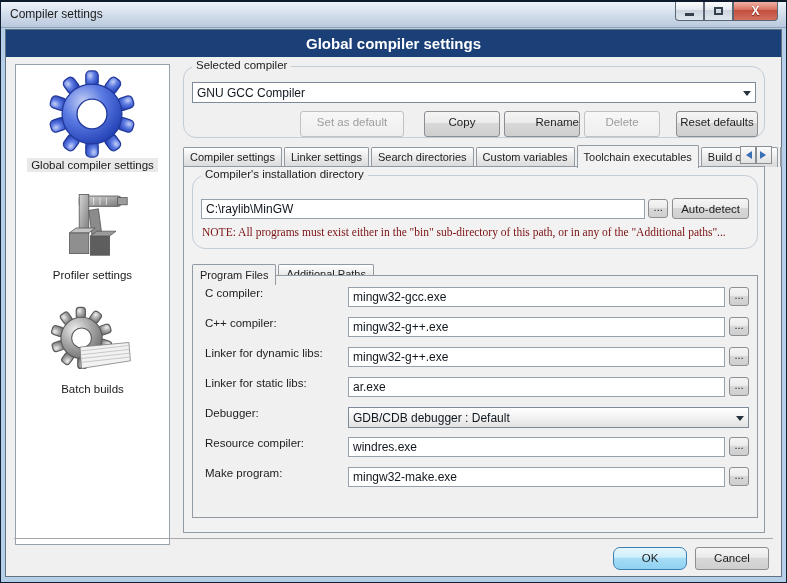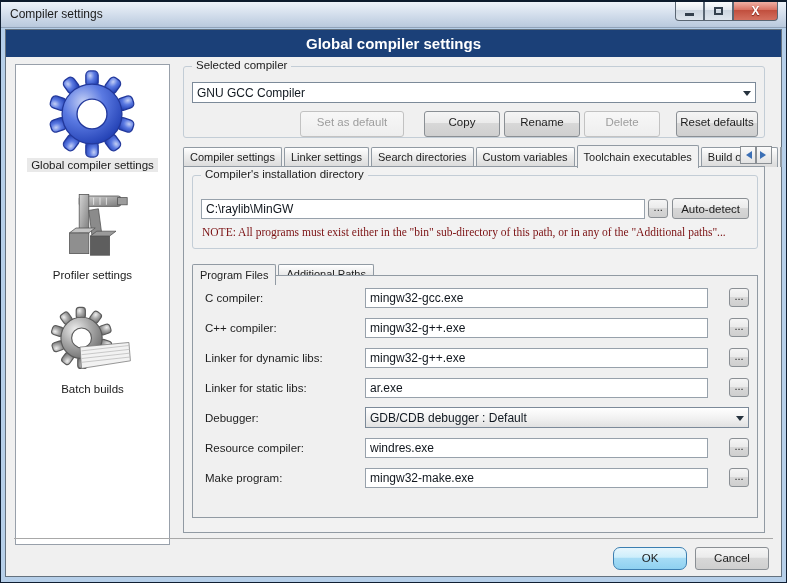--- a/index.html
+++ b/index.html
@@ -22,21 +22,21 @@
   .client{position:absolute;left:4px;right:4px;top:27px;bottom:5px;background:#f0f0f0;border:1px solid #65727f;}
   .header-bar{position:absolute;left:0;right:0;top:0;height:27px;background:#1b4078;color:#ffffff;
               font-size:15px;font-weight:bold;text-align:center;line-height:27px;}
   
   .sidebar{position:absolute;left:9px;top:34px;width:155px;height:481px;background:#ffffff;
            border:1px solid #98a0aa;display:flex;flex-direction:column;align-items:center;}
   .side-item{display:flex;flex-direction:column;align-items:center;cursor:default;}
   .side-label{font-size:11.5px;color:#1a1a1a;padding:1px 4px;white-space:nowrap;}
   .side-item.selected .side-label{background:#e9e9e9;}
   
-  .groupbox{position:absolute;border:1px solid #c3cdd6;border-radius:3px;}
+  .groupbox{position:absolute;border:1px solid #c3cdd6;border-radius:13px;}
   .group-label{position:absolute;top:-8px;left:8px;background:#f0f0f0;padding:0 4px;font-size:11.5px;color:#202020;}
   
   .combo{display:flex;align-items:center;border:1px solid #7c8a99;background:#ffffff;height:21px;
          font-size:12px;color:#101820;padding:0 4px;}
   .combo .combo-text{flex:1;white-space:nowrap;overflow:hidden;}
   .combo .arrow{width:0;height:0;border:4px solid transparent;border-top:5px solid #27333f;margin-top:5px;margin-left:4px;}
   .combo.gradient{background:linear-gradient(#ffffff,#f1f1f1 55%,#e1e1e1);}
   
   .btn{display:inline-block;background:linear-gradient(#f5f5f5,#ebebeb 45%,#d8d8d8 46%,#cfcfcf);
        border:1px solid #8a8f94;border-radius:3px;font-size:11.5px;color:#1d1d1d;text-align:center;line-height:20px;height:26px;}
@@ -64,21 +64,21 @@
   .dir-row .text-input{flex:1;}
   .dir-row .browse-btn{margin-left:3px;flex:0 0 20px;}
   .autodetect{margin-left:4px;padding:0 8px;height:21px;}
   .note-line{position:absolute;left:9px;top:50px;font-size:11.5px;color:#7b1113;white-space:nowrap;font-family:Liberation Serif, serif;}
   
   .subtabs{position:absolute;left:8px;top:88px;display:flex;align-items:center;height:21px;margin-top:8px;}
   .subtab{height:19px;line-height:18px;padding:0 7px;font-size:11px;background:linear-gradient(#ffffff,#eeeeee 40%,#dadada);
           border:1px solid #919aa3;border-bottom:none;border-radius:2px 2px 0 0;margin-right:2px;color:#1d1d1d;}
   .subtab.active{height:21px;line-height:21px;background:#f0f0f0;margin-bottom:-1px;position:relative;z-index:2;}
   .notebook{position:absolute;left:8px;top:108px;width:566px;height:243px;border:1px solid #919aa3;background:#f0f0f0;}
-  .field-row{position:absolute;left:12px;right:8px;height:21px;display:flex;align-items:center;gap:17px;}
+  .field-row{position:absolute;left:12px;right:8px;height:21px;display:flex;align-items:flex-start;}
   .field-label{width:143px;font-size:11.5px;color:#1d1d1d;flex:0 0 143px;}
   .field-row .text-input{flex:1;}
   .field-row .browse-btn{margin-left:4px;flex:0 0 20px;}
   .field-row .combo{flex:1;}
   
   .footer-sep{position:absolute;left:8px;right:8px;top:508px;border-top:1px solid #a8a8a8;}
   .ok-btn{position:absolute;left:607px;top:517px;width:74px;height:23px;line-height:21px;}
   .cancel-btn{position:absolute;left:689px;top:517px;width:74px;height:23px;line-height:21px;}
 </style>
 </head>
@@ -195,21 +195,21 @@
     </div>
 
     <div class="groupbox" style="left:177px;top:36px;width:582px;height:72px;">
       <span class="group-label">Selected compiler</span>
       <div class="combo" style="position:absolute;left:8px;top:15px;right:8px;">
         <span class="combo-text">GNU GCC Compiler</span>
         <span class="arrow"></span>
       </div>
       <div class="btn disabled" style="position:absolute;left:116px;top:44px;width:104px;">Set as default</div>
       <div class="btn" style="position:absolute;left:240px;top:44px;width:76px;">Copy</div>
-      <div class="btn" style="position:absolute;left:320px;top:44px;width:76px;">Rename</div>
+      <div class="btn" style="position:absolute;left:320px;top:44px;width:76px;text-align:right;">Rename</div>
       <div class="btn disabled" style="position:absolute;left:400px;top:44px;width:76px;">Delete</div>
       <div class="btn" style="position:absolute;left:492px;top:44px;width:82px;">Reset defaults</div>
     </div>
 
     <div class="tabs-row">
       <div class="tab">Compiler settings</div>
       <div class="tab">Linker settings</div>
       <div class="tab">Search directories</div>
       <div class="tab">Custom variables</div>
       <div class="tab active">Toolchain executables</div>

